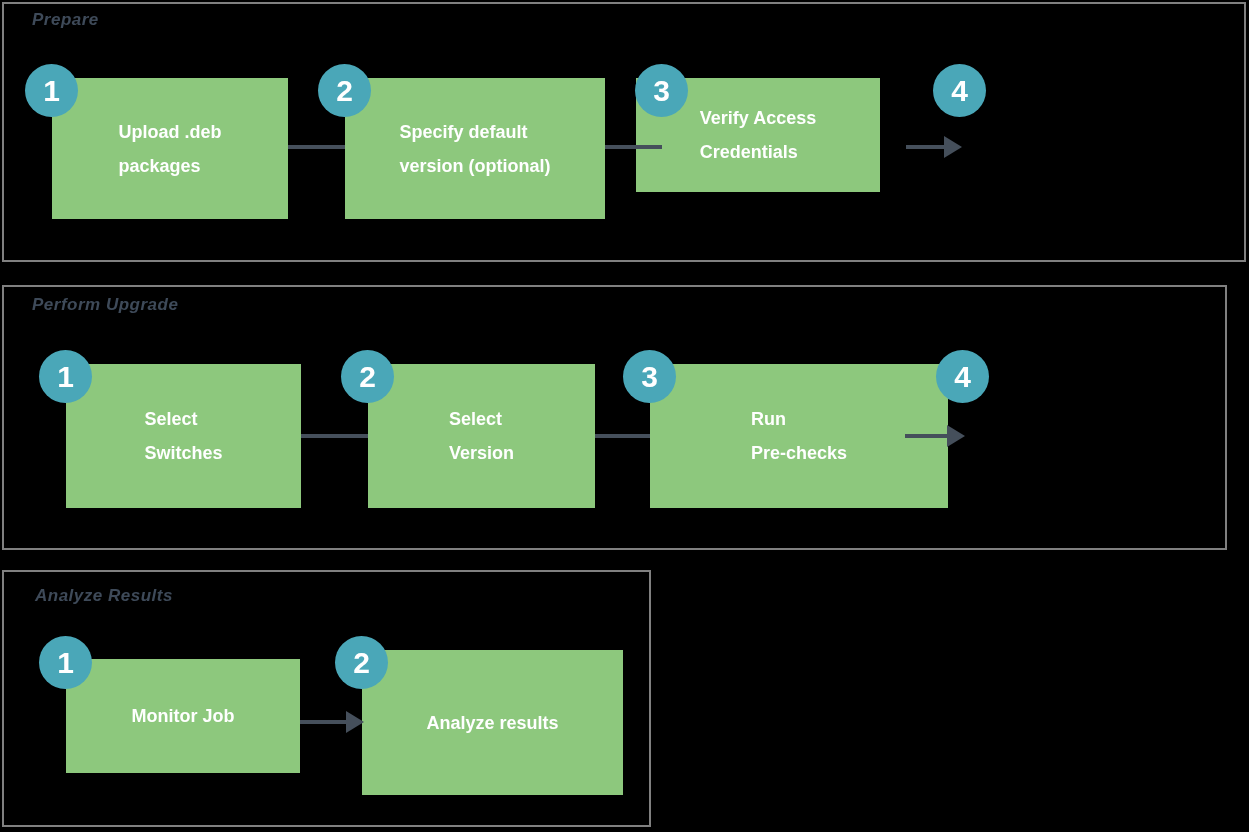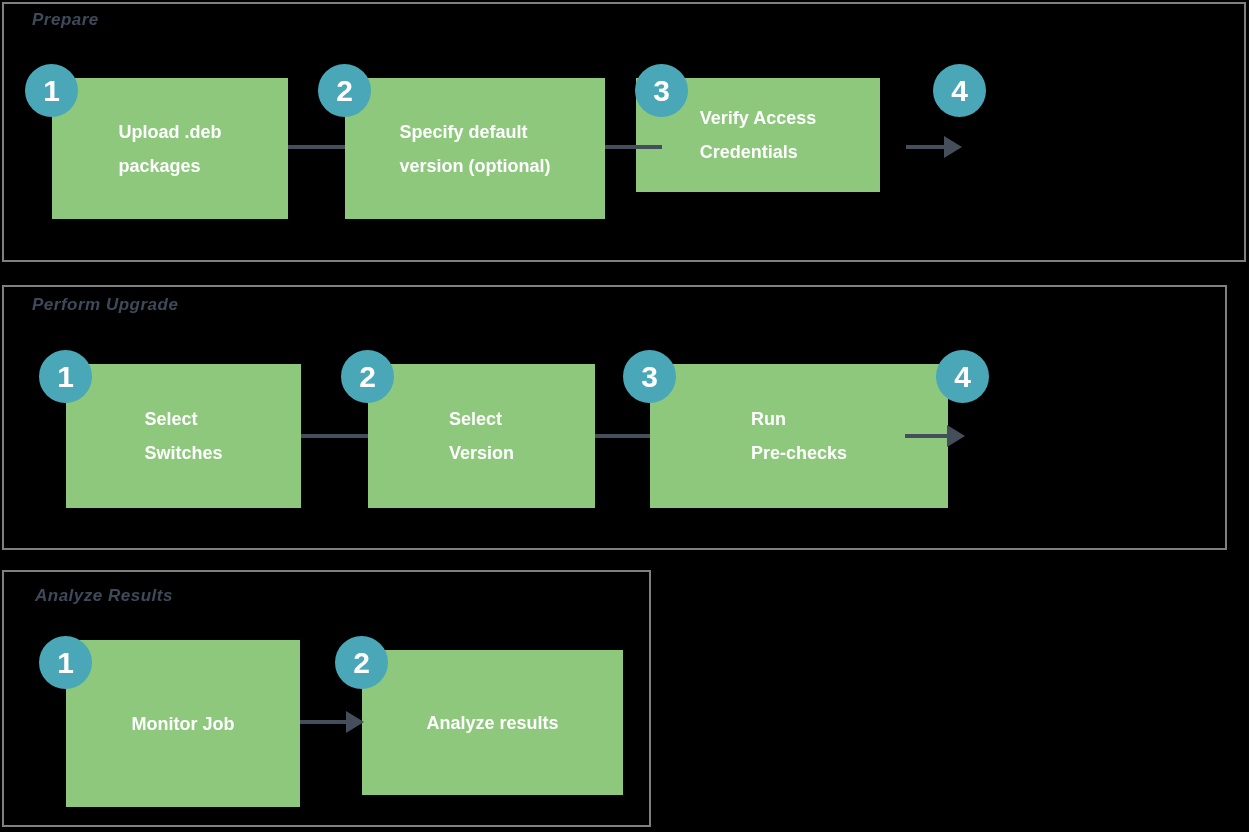--- a/index.html
+++ b/index.html
@@ -149,21 +149,21 @@
   <div class="badge" style="left:341px;top:350px">
     <span class="badge-number">2</span>
   </div>
   <div class="badge" style="left:623px;top:350px">
     <span class="badge-number">3</span>
   </div>
   <div class="badge" style="left:936px;top:350px">
     <span class="badge-number">4</span>
   </div>
 
-  <div class="step-box" style="left:66px;top:640px;width:234px;height:167px">
+  <div class="step-box" style="left:66px;top:659px;width:234px;height:114px">
     <div class="step-label">Monitor Job</div>
   </div>
   <div class="step-box" style="left:362px;top:650px;width:261px;height:145px">
     <div class="step-label">Analyze results</div>
   </div>
 
   <div class="connector-line" style="left:300px;top:720px;width:46px"></div>
   <div class="arrowhead" style="left:346px;top:711px"></div>
 
   <div class="badge" style="left:39px;top:636px">

